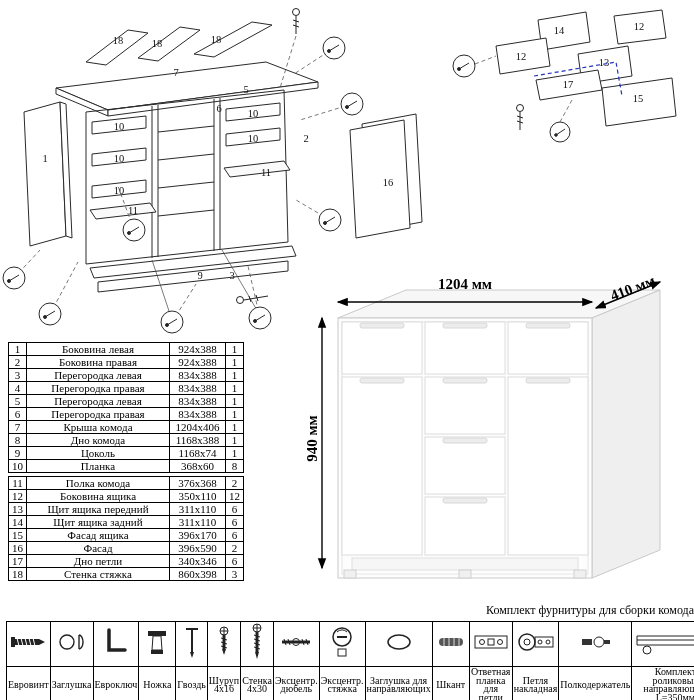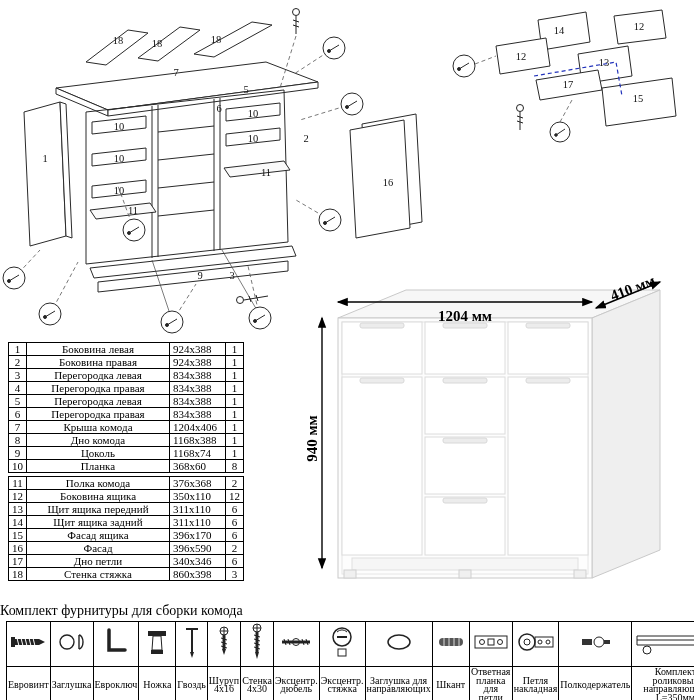--- a/index.html
+++ b/index.html
@@ -18,34 +18,34 @@
   #detail-svg { left:446px; top:4px; }
   .plabel { font:10.5px "Liberation Serif", serif; fill:#111; text-anchor:middle; }
 
   
   #parts-wrap { left:8px; top:342px; width:238px; }
   table { border-collapse:collapse; }
   .parts { width:236px; }
   .parts td { border:1px solid #000; font-size:11px; line-height:12px; padding:0 3px; white-space:nowrap; }
   .parts td.num { width:16px; text-align:center; }
   .parts td.name { text-align:center; }
-  .parts td.size { width:56px; text-align:left; }
+  .parts td.size { width:56px; text-align:center; }
   .parts td.qty { width:18px; text-align:center; }
   #parts-t2 { margin-top:3px; }
 
   
   #render-area { left:300px; top:272px; width:394px; height:312px; }
   #render-svg { position:absolute; left:0; top:0; }
   .dim-label { position:absolute; font-weight:bold; font-size:15px; text-align:center; }
-  #dim-width { left:90px; top:4px; width:150px;margin-top:32px; }
+  #dim-width { left:90px; top:4px; width:150px; }
   #dim-height { left:-58px; top:158px; width:140px; transform:rotate(-90deg); }
   #dim-depth { left:288px; top:8px; width:90px; transform:rotate(-21deg); }
 
   
-  #hw-title { top:603px; left:0; width:694px; text-align:left; font-size:14px; }
+  #hw-title { top:603px; left:0; width:694px; text-align:right; font-size:12px; }
   #hw-table { left:6px; top:621px; width:682px; }
   #hw-table td { border:1px solid #000; text-align:center; vertical-align:middle; }
   td.hw-icon { height:40px; padding:1px; }
   td.hw-label { font-size:10px; line-height:8.5px; height:21px; padding:1px; }
   td.hw-qty { font-size:11px; height:14px; }
 </style>
 </head>
 <body>
 
 <div class="abs" style="left:0;top:0;width:694px;height:700px;">

